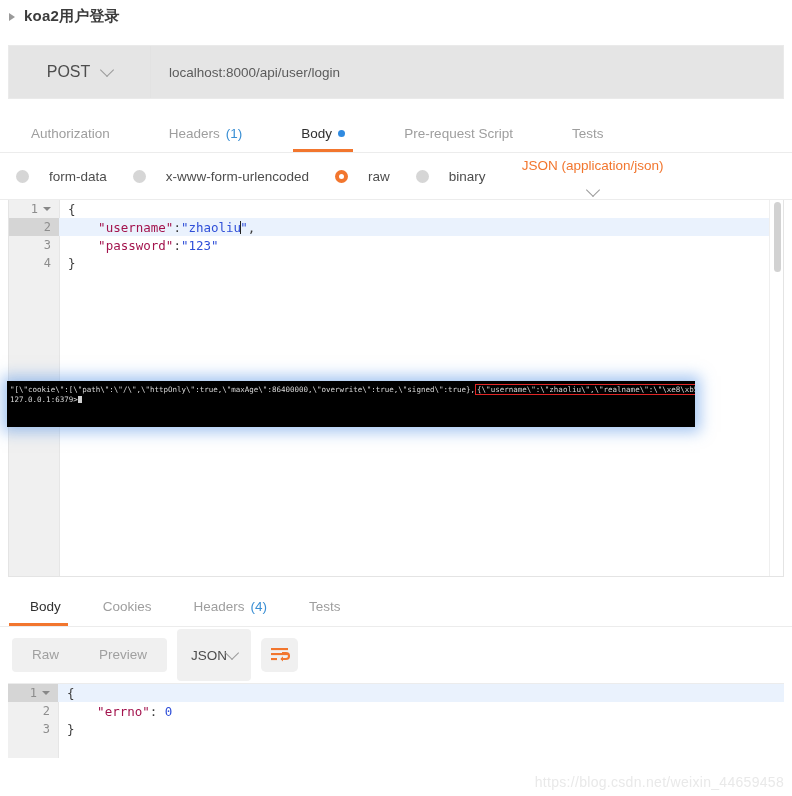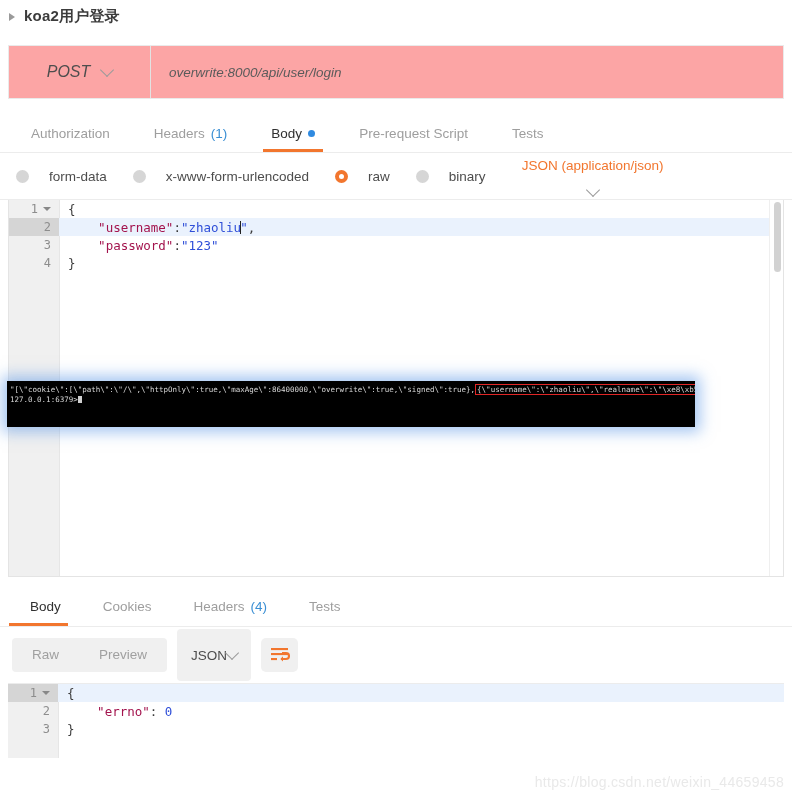--- a/index.html
+++ b/index.html
@@ -18,37 +18,37 @@
   .tri{
     width:0;height:0;border-left:6px solid #9a9a9a;
     border-top:4px solid transparent;border-bottom:4px solid transparent;
     margin-right:9px;
   }
   .req-title{font-size:15px;color:#3c3c3c;font-weight:bold;letter-spacing:.2px;}
 
   
   .url-bar{
     margin:12px 8px 0 8px;height:52px;
-    background:#fca5a5;border:1px solid #eaeaea;display:flex;align-items:stretch;font-style:italic;
+    background:#e5e5e5;border:1px solid #eaeaea;display:flex;align-items:stretch;
   }
   .method-box{
     width:141px;display:flex;align-items:center;justify-content:center;
     border-right:1px solid #e2e2e2;gap:12px;
   }
   .method-label{font-size:16px;color:#4d4d4d;}
   .chev{
     width:9px;height:9px;border-right:1.6px solid #9b9b9b;border-bottom:1.6px solid #9b9b9b;
     transform:rotate(45deg);margin-top:-4px;
   }
   .url-box{flex:1;display:flex;align-items:center;padding-left:18px;font-size:13.5px;color:#5b5b5b;}
 
   
   .req-tabs{
     margin-top:14px;display:flex;align-items:flex-end;height:39px;
-    border-bottom:1px solid #ececec;padding-left:9px;gap:0;
+    border-bottom:1px solid #ececec;padding-left:9px;gap:15px;
   }
   .rtab{
     padding:0 22px;height:38px;display:flex;align-items:center;gap:6px;
     font-size:13.5px;color:#9e9e9e;cursor:default;position:relative;
   }
   .rtab.active{color:#303030;}
   .rtab.active:after{
     content:"";position:absolute;left:14px;right:14px;bottom:0;height:3px;background:#f2762e;
   }
   .tab-count{color:#3a8fd4;}
@@ -155,21 +155,21 @@
   <span class="tri"></span>
   <span class="req-title">koa2用户登录</span>
 </div>
 
 <div class="url-bar">
   <div class="method-box">
     <span class="method-label">POST</span>
     <span class="chev"></span>
   </div>
   <div class="url-box">
-    <span>overwrite:8000/api/user/login</span>
+    <span>localhost:8000/api/user/login</span>
   </div>
 </div>
 
 <div class="req-tabs">
   <div class="rtab">
     <span>Authorization</span>
   </div>
   <div class="rtab">
     <span>Headers</span>
     <span class="tab-count">(1)</span>

